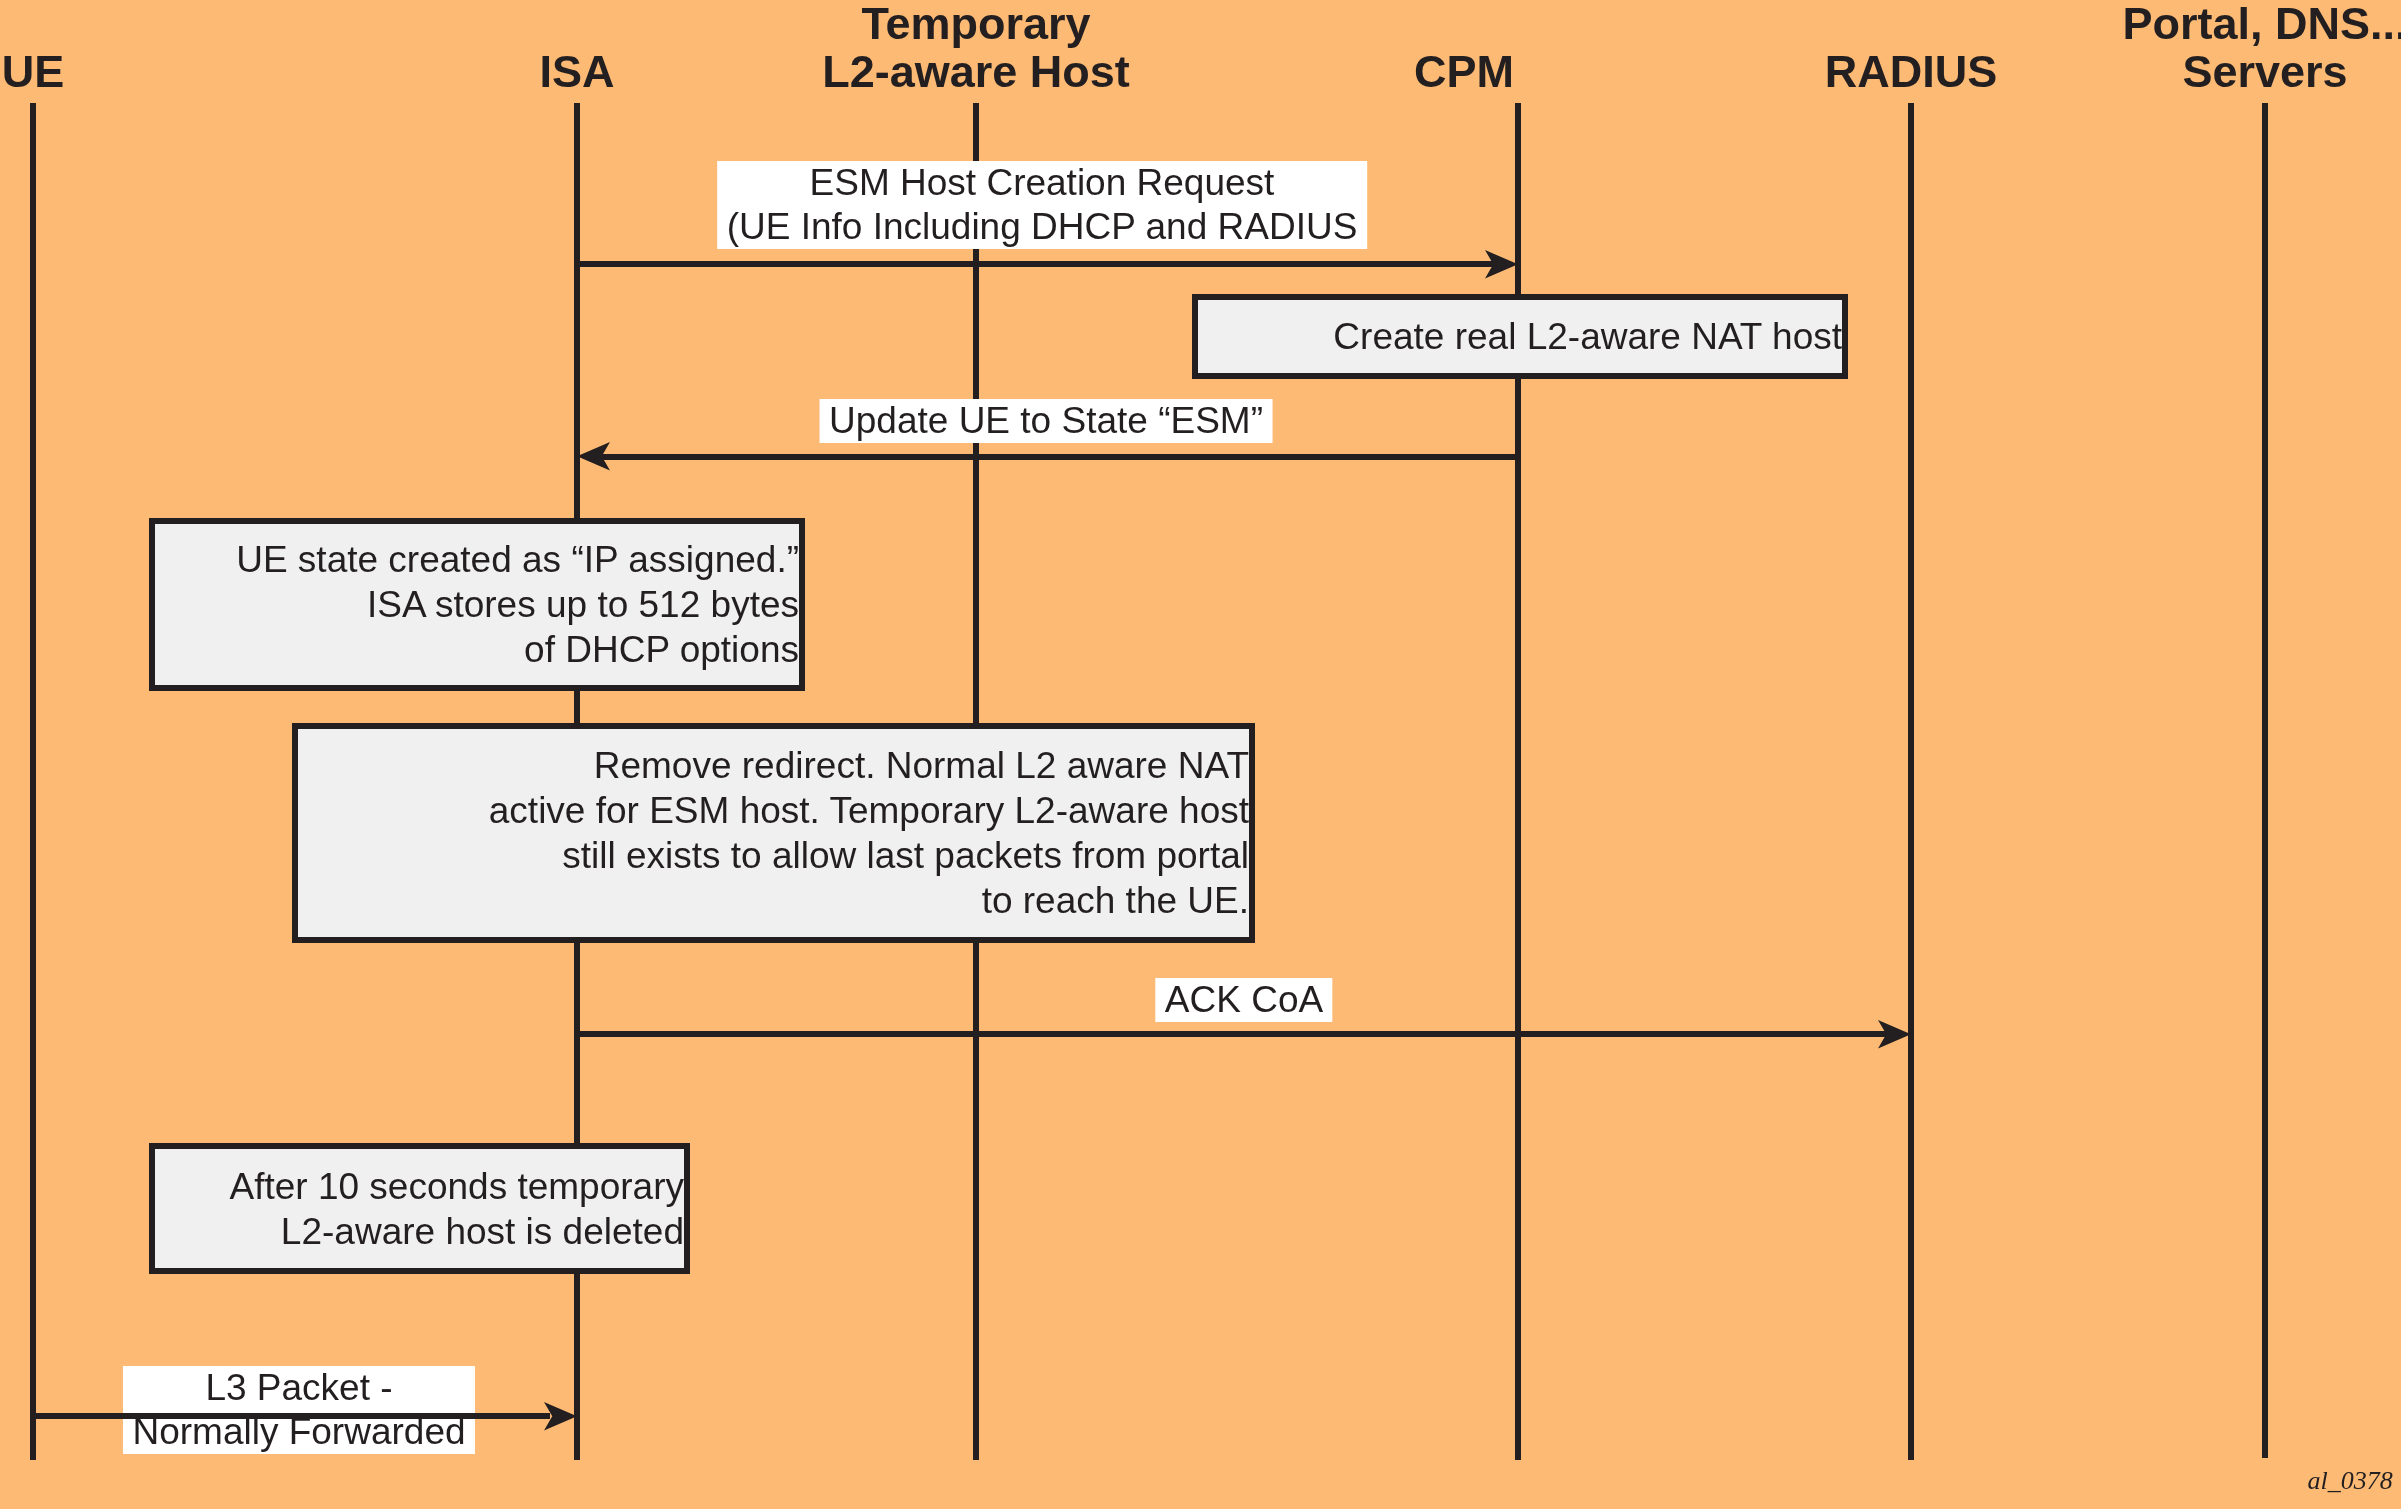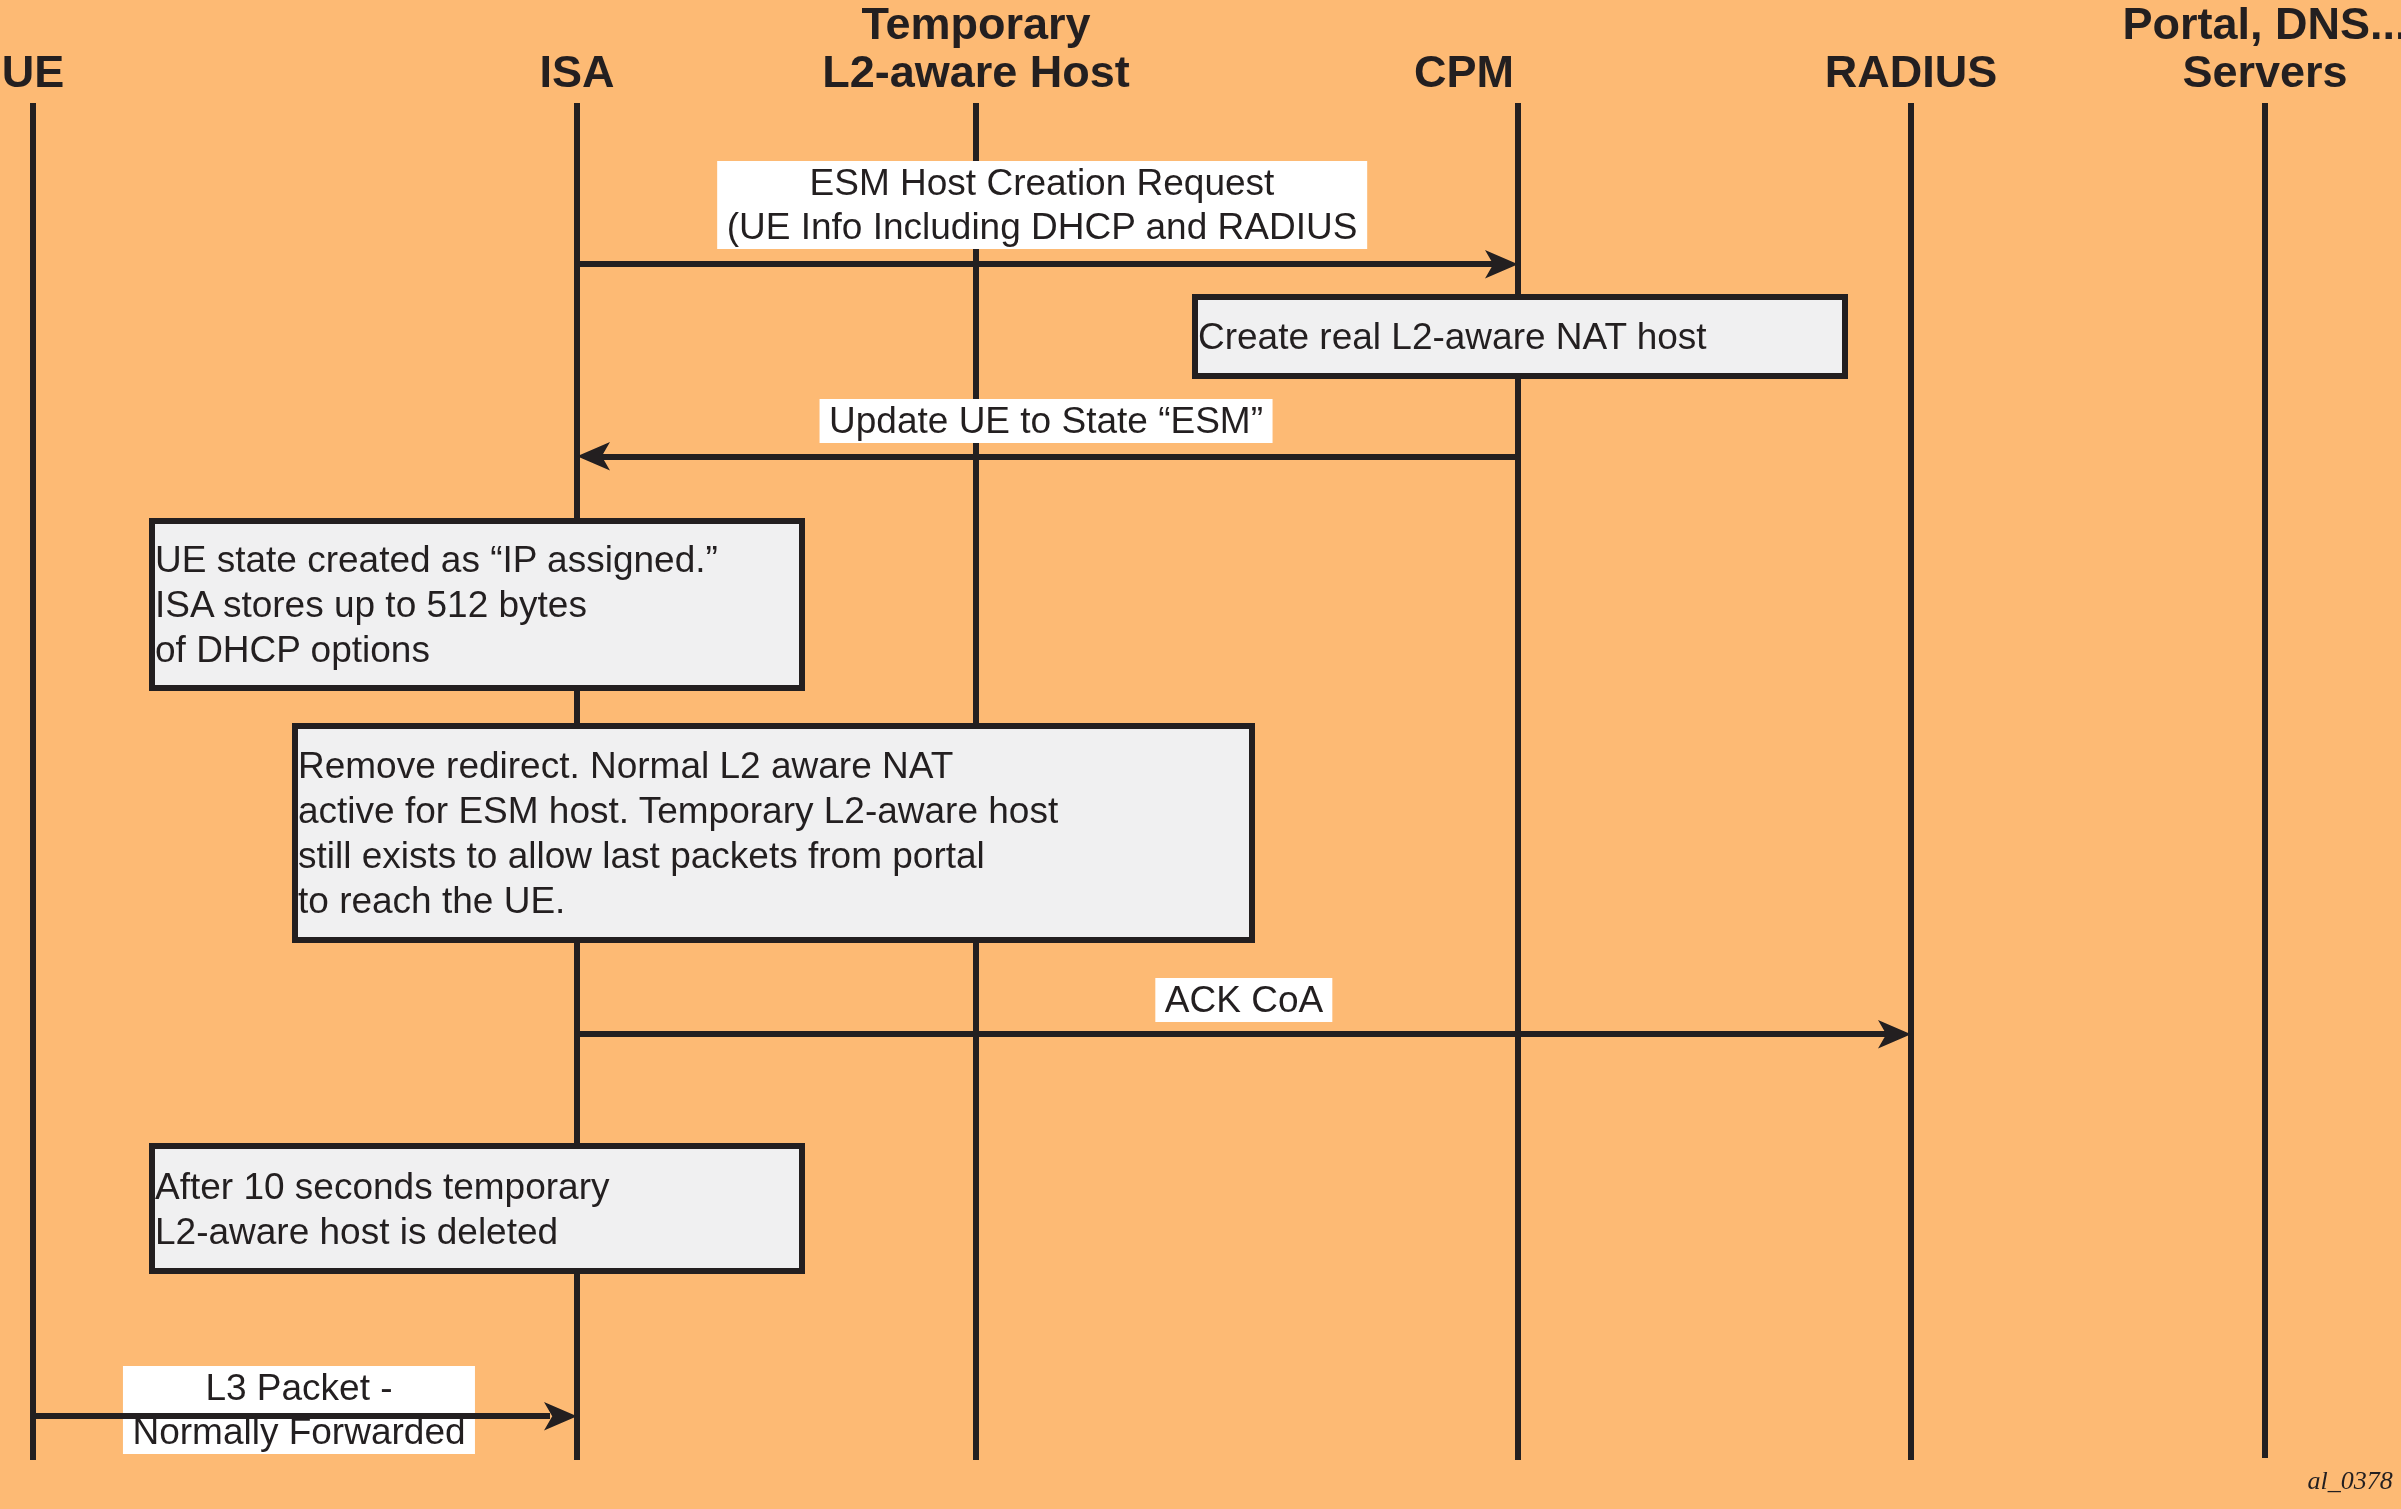--- a/index.html
+++ b/index.html
@@ -12,21 +12,21 @@
     position:absolute; font-weight:bold; font-size:45px; line-height:48px;
     text-align:center; white-space:nowrap; z-index:2;
   }
   .lifeline {
     position:absolute; top:103px; width:6.1px; height:1357px;
     background:#231f20; z-index:1;
   }
   .note {
     position:absolute; background:#f0f0f1; border:6.8px solid #231f20;
     box-sizing:border-box; display:flex; flex-direction:column;
-    justify-content:center; align-items:flex-start; text-align:center;
+    justify-content:center; align-items:flex-end; text-align:center;
     font-size:37px; line-height:45px; z-index:3;
   }
   .msg-label {
     position:absolute; transform:translateX(-50%); text-align:center;
     font-size:37px; line-height:44px; background:#ffffff; padding:0 9.5px;
     white-space:nowrap; z-index:2;
   }
   .arrow { position:absolute; z-index:4; }
   .shaft { position:absolute; height:6.1px; background:#231f20; }
   .head { position:absolute; width:33px; height:28.6px; background:#231f20; }
@@ -106,21 +106,21 @@
   </div>
 
   <div class="msg-label" style="left:1244px; top:978px;">
     <div>ACK CoA</div>
   </div>
   <div class="arrow">
     <div class="shaft" style="left:577px; top:1031px; width:1313px;"></div>
     <div class="head head-right" style="left:1878px; top:1020px;"></div>
   </div>
 
-  <div class="note" style="left:149px; top:1143px; width:656px; height:131px;">
+  <div class="note" style="left:149px; top:1143px; width:541px; height:131px;">
     <div>After 10 seconds temporary</div>
     <div>L2-aware host is deleted</div>
   </div>
 
   <div class="msg-label" style="left:299px; top:1366px;">
     <div>L3 Packet -</div>
     <div>Normally Forwarded</div>
   </div>
   <div class="arrow">
     <div class="shaft" style="left:33px; top:1413px; width:517px;"></div>

